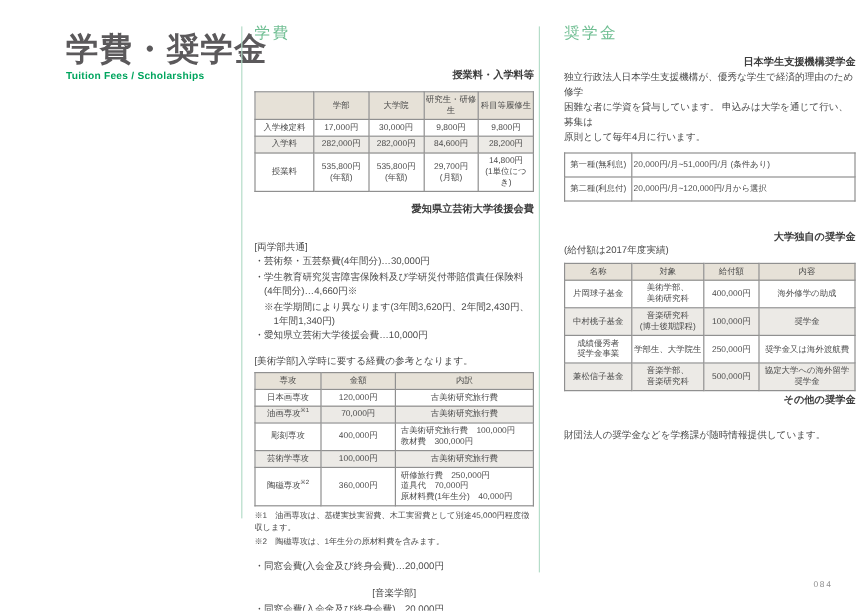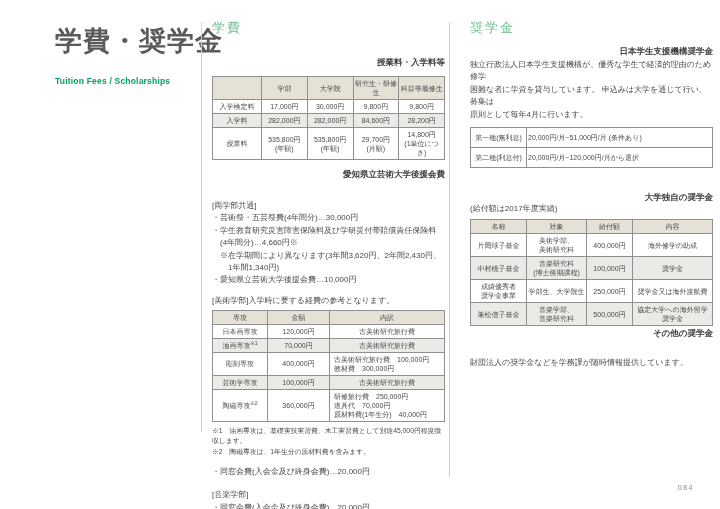--- a/index.html
+++ b/index.html
@@ -3,21 +3,21 @@
 <meta charset="utf-8">
 <style>
   * { margin:0; padding:0; box-sizing:border-box; }
   html,body { width:720px; height:509px; }
   body {
     position:relative; overflow:hidden; background:#ffffff;
     font-family:"Liberation Sans", sans-serif; color:#474747;
   }
   .masthead { position:absolute; left:55px; top:26px; }
   .page-title { font-size:27px; font-weight:700; color:#5b595b; letter-spacing:1px; line-height:30px; }
-  .page-subtitle { font-size:8.5px; font-weight:bold; color:#00a55e; margin-top:20px; letter-spacing:0.2px; }
+  .page-subtitle { font-size:8.5px; font-weight:bold; color:#00a55e; margin-top:2px; letter-spacing:0.2px; }
 
   .divider { position:absolute; top:22px; width:1px; background:#b5ddc9; }
   .divider.dl { left:201px; height:410px; }
   .divider.dr { left:449px; height:455px; }
 
   .col { position:absolute; top:20px; }
   .col-tuition { left:212px; width:233px; }
   .col-scholarship { left:470px; width:243px; }
 
   .col-heading { font-size:13px; font-weight:500; color:#6fbe92; letter-spacing:2px; line-height:16px; }
@@ -165,21 +165,21 @@
     </tbody>
   </table>
 
   <div class="notes-block">
     <div class="note">※1　油画専攻は、基礎実技実習費、木工実習費として別途45,000円程度徴収します。</div>
     <div class="note">※2　陶磁専攻は、1年生分の原材料費を含みます。</div>
   </div>
 
   <div class="line" style="margin-top:9px;">・同窓会費(入会金及び終身会費)…20,000円</div>
 
-  <div class="line" style="margin-top:12px;">[音楽学部]</div>
+  <div class="line" style="margin-top:12px;text-align:center;">[音楽学部]</div>
   <div class="line" style="margin-top:2px;">・同窓会費(入会金及び終身会費)…20,000円</div>
 
   <h3 class="sec-title" style="margin-top:13px;">免除制度</h3>
 
 </section>
 
 <section class="col col-scholarship">
   <h2 class="col-heading">奨学金</h2>
 
   <h3 class="sec-title" style="margin-top:10px;">日本学生支援機構奨学金</h3>

